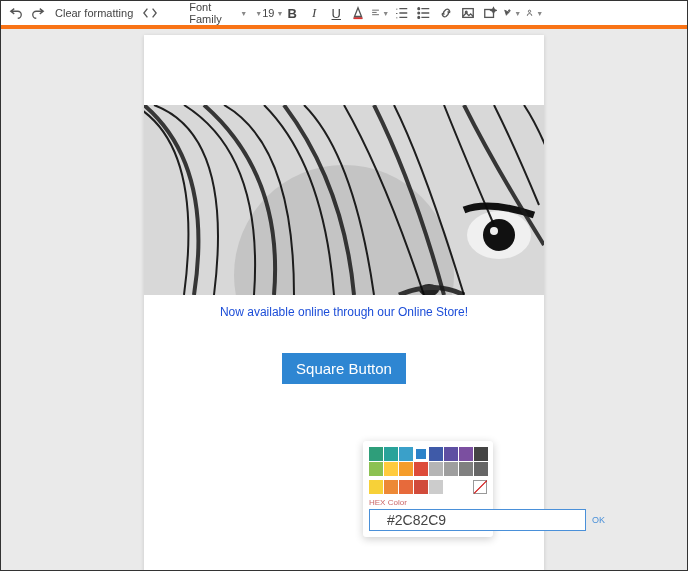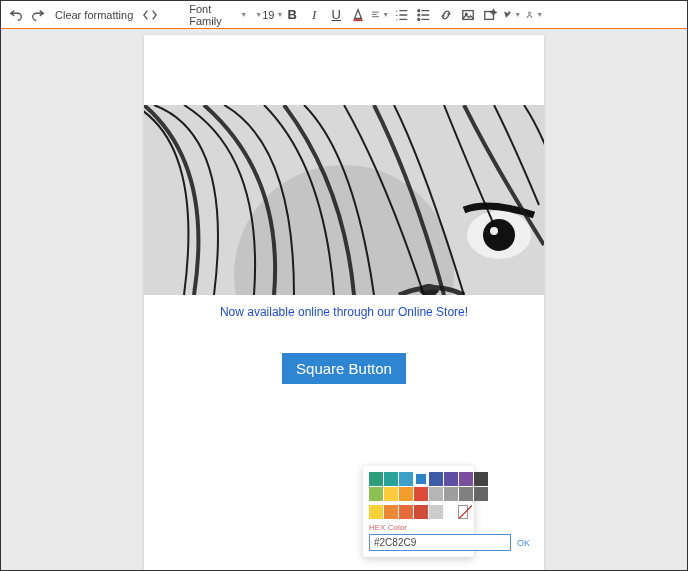--- a/index.html
+++ b/index.html
@@ -1,42 +1,42 @@
 <!DOCTYPE html>
 <html><head>
 <meta charset="utf-8">
 <style>
 * { box-sizing: border-box; margin: 0; padding: 0; }
 body { font-family: Arial, sans-serif; background: #e5e5e5; width: 688px; height: 571px; overflow: hidden; border: 1px solid #333; }
-.toolbar { background: #fff; height: 28px; display: flex; align-items: center; padding: 0 6px; gap: 4px; border-bottom: 1px solid #f97316; font-size: 11px; color: #444; }
+.toolbar { background: #fff; height: 28px; display: flex; align-items: center; padding: 0 6px; gap: 4px; border-bottom: 4px solid #f97316; font-size: 11px; color: #444; }
 .tb-btn { display: flex; align-items: center; justify-content: center; width: 18px; height: 18px; cursor: pointer; }
 .tb-btn svg { width: 14px; height: 14px; stroke: #555; fill: none; stroke-width: 1.5; }
 .tb-text { padding: 0 4px; cursor: pointer; }
 .font-family { width: 62px; display: flex; align-items: center; justify-content: space-between; padding: 0 2px; }
 .font-size { width: 26px; display: flex; align-items: center; justify-content: space-between; }
 .dropdown-caret { font-size: 7px; color: #888; margin-left: 2px; }
 .canvas-wrap { width: 100%; height: 543px; background: #eaeaea; display: flex; justify-content: center; overflow: hidden; position: relative; }
 .page { width: 400px; background: #fff; margin-top: 6px; box-shadow: 0 1px 4px rgba(0,0,0,0.15); }
 .hero-img { width: 100%; height: 190px; margin-top: 70px; background: #222; position: relative; overflow: hidden; }
 .hero-img svg { width: 100%; height: 100%; display: block; }
 .headline { font-size: 22px; font-weight: 700; color: #222; text-align: center; margin-top: 24px; }
 .subhead { font-size: 12px; color: #1d4ed8; text-align: center; margin-top: 10px; }
 .btn-row { text-align: center; margin-top: 34px; }
 .sq-btn { display: inline-block; background: #2e86d2; color: #fff; font-size: 15px; padding: 7px 14px; cursor: pointer; }
-.color-picker { position: absolute; left: 362px; top: 437px; width: 111px; background: #fff; box-shadow: 0 2px 8px rgba(0,0,0,0.2); border-radius: 3px; padding: 6px; }
+.color-picker { position: absolute; left: 362px; top: 412px; width: 130px; background: #fff; box-shadow: 0 2px 8px rgba(0,0,0,0.2); border-radius: 3px; padding: 6px; }
 .cp-grid { display: grid; grid-template-columns: repeat(8, 1fr); gap: 1px; margin-bottom: 4px; }
 .cp-swatch { width: 14px; height: 14px; cursor: pointer; }
 .cp-swatch.sel { outline: 1px solid #fff; outline-offset: -2px; box-shadow: inset 0 0 0 1px #fff; }
 .cp-row2 { display: flex; align-items: center; justify-content: space-between; margin-bottom: 4px; }
 .cp-partgrid { display: grid; grid-template-columns: repeat(6,1fr); gap: 1px; }
 .cp-reset { width: 14px; height: 14px; border: 1px solid #999; position: relative; }
 .cp-reset::after { content: ""; position: absolute; width: 1px; height: 18px; background: #c00; left: 6px; top: -3px; transform: rotate(45deg); }
 .cp-hex-label { font-size: 8px; color: #c66; margin-bottom: 2px; }
 .cp-hex-row { display: flex; align-items: center; gap: 4px; }
-.cp-hex-input { flex: 1; border: 1px solid #4a90d9; font-size: 10px; padding: 2px 4px; color: #444; outline: none; }
+.cp-hex-input { flex: 1; border: 1px solid #4a90d9; font-size: 14px; padding: 2px 17px; color: #444; outline: none; }
 .cp-ok { font-size: 9px; color: #4a90d9; cursor: pointer; padding: 2px; }
 .bold { font-weight: 700; font-size: 13px; }
 .italic { font-style: italic; font-family: serif; font-size: 13px; }
 .underline { text-decoration: underline; font-size: 13px; }
 </style>
 </head>
 <body>
 
 <div class="toolbar">
   <div class="tb-btn">

